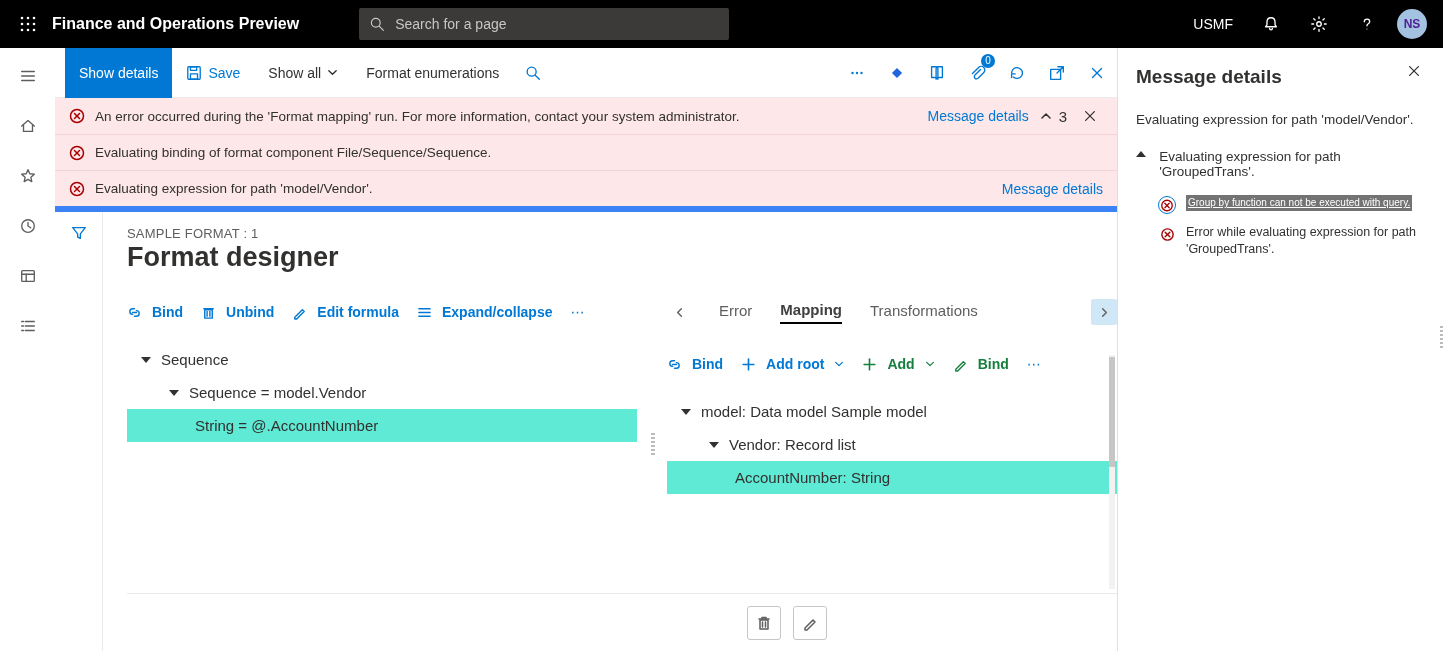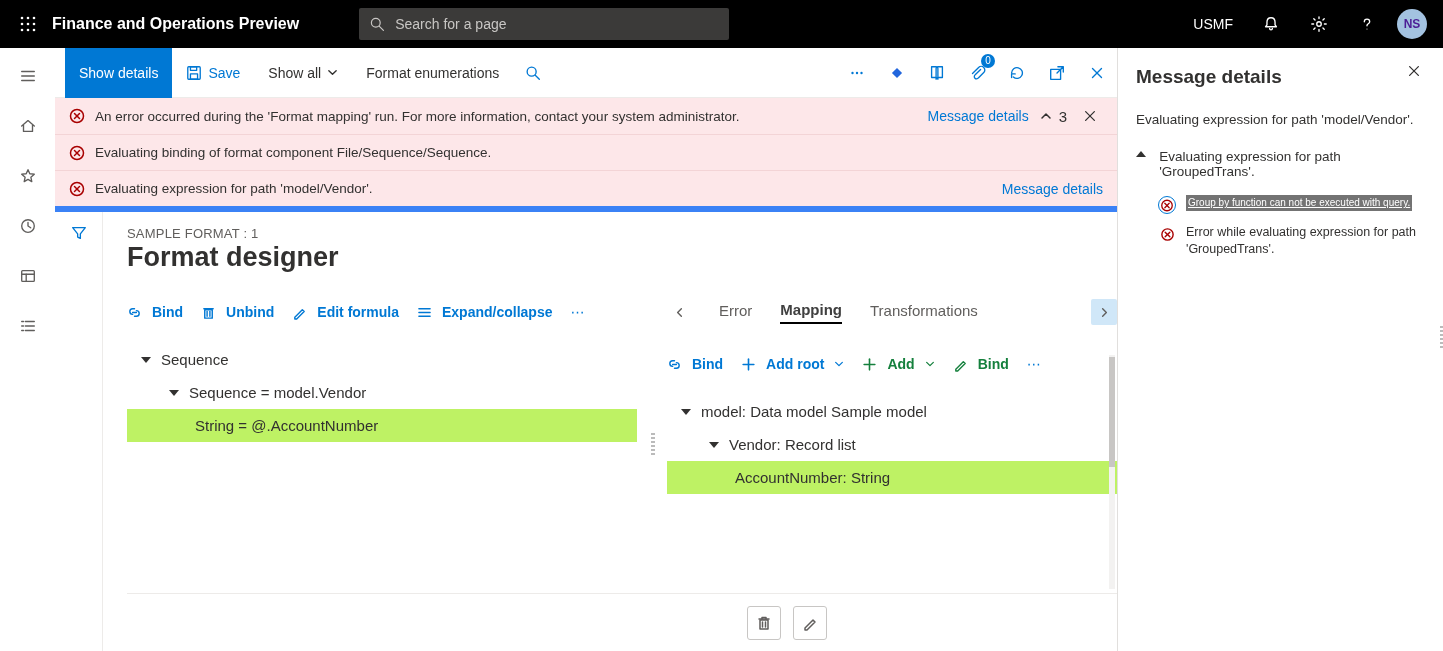--- a/index.html
+++ b/index.html
@@ -79,21 +79,21 @@
   .tabs .tab.mapping { font-weight:600; }
 
   
   .tree { margin-top: 14px; font-size: 15px; }
   .node { display:flex; align-items:center; height: 33px; }
   .exp { width:14px; height:14px; display:inline-flex; align-items:center; justify-content:center; margin-right: 8px; }
   .exp::before { content:''; width:0; height:0; border-left:5px solid transparent; border-right:5px solid transparent; border-top:6px solid #323130; display:block; }
   .tree .lvl1 { padding-left: 12px; text-align: center; }
   .tree .lvl2 { padding-left: 40px; }
   .tree .lvl3 { padding-left: 68px; }
-  .node.sel { background:#bef264; }
+  .node.sel { background:#5eead4; }
   .node .lbl { white-space:nowrap; }
 
   .rightScroll { position:absolute; right:2px; top:60px; bottom:4px; width:6px; background:#f3f2f1; }
   .rightScroll .thumb { position:absolute; left:0; right:0; top:2px; height:110px; background:#c8c6c4; }
 
   
   .bottom { height: 58px; border-top:1px solid #edebe9; display:flex; align-items:center; padding-left: 620px; gap:12px; }
   .bottom .sq { width:34px; height:34px; border:1px solid #c8c6c4; border-radius:3px; display:flex; align-items:center; justify-content:center; color:#605e5c; }
   .bottom .sq svg { width:16px; height:16px; }
   .bottom .enabledLbl { margin-left: 8px; font-size: 14px; }

